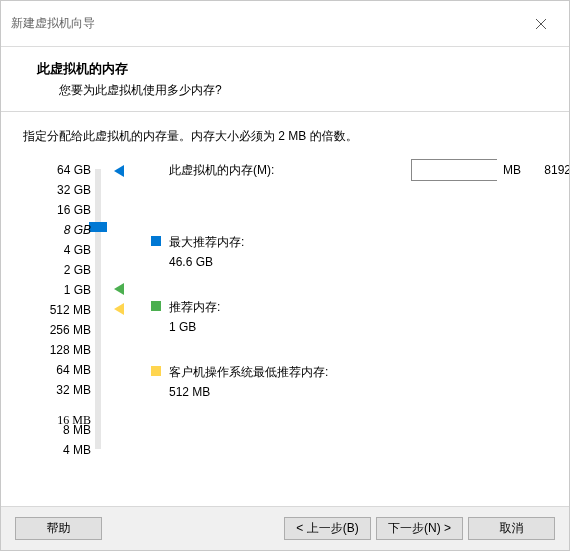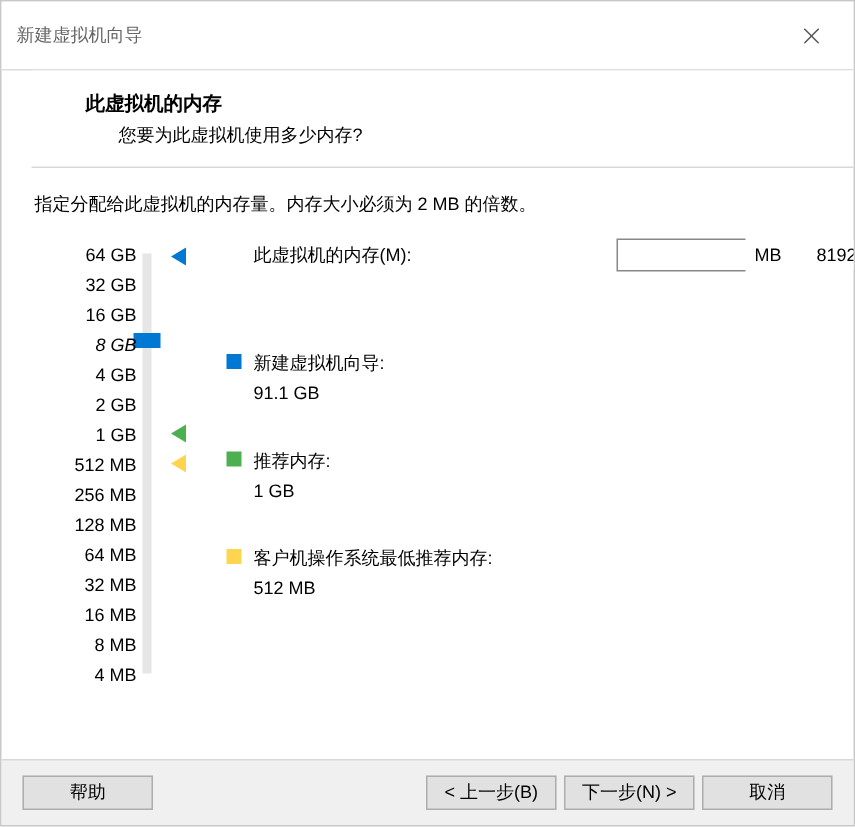--- a/index.html
+++ b/index.html
@@ -25,21 +25,20 @@
     .titlebar-close {
       width: 40px; height: 28px;
       display:flex; align-items:center; justify-content:center;
       color:#666;
     }
     .titlebar-close svg { width:10px; height:10px; }
     .header {
       padding: 13px 20px 12px 36px;
       background: #fff;
       border-bottom: 1px solid #d8d8d8;
-      margin-left: 20px;
     }
     .header h1 { font-size: 13px; font-weight: bold; }
     .header p { font-size: 12px; margin-top: 4px; padding-left: 22px; }
     .content {
       flex: 1;
       padding: 16px 22px 10px 22px;
       position: relative;
     }
     .instruction { font-size: 12px; margin-bottom: 20px; }
     .mem-area {
@@ -155,43 +154,43 @@
     <span class="tick-label" style="top:38px;">16 GB</span>
     <span class="tick-label" style="top:58px;font-style:italic;">8 GB</span>
     <span class="tick-label" style="top:78px;">4 GB</span>
     <span class="tick-label" style="top:98px;">2 GB</span>
     <span class="tick-label" style="top:118px;">1 GB</span>
     <span class="tick-label" style="top:138px;">512 MB</span>
     <span class="tick-label" style="top:158px;">256 MB</span>
     <span class="tick-label" style="top:178px;">128 MB</span>
     <span class="tick-label" style="top:198px;">64 MB</span>
     <span class="tick-label" style="top:218px;">32 MB</span>
-    <span class="tick-label" style="top:238px;">16 MB</span>
+    <span class="tick-label" style="top:248px;font-family:Liberation Serif, serif;">16 MB</span>
     <span class="tick-label" style="top:258px;">8 MB</span>
     <span class="tick-label" style="top:278px;">4 MB</span>
 
     <span class="marker" style="left:91px; top:0px;"><span class="tri tri-left-blue"></span></span>
     <span class="marker" style="left:91px; top:118px;"><span class="tri tri-left-green"></span></span>
     <span class="marker" style="left:91px; top:138px;"><span class="tri tri-left-yellow"></span></span>
 
     <div class="mem-input-row">
       <span>此虚拟机的内存(M):</span>
     </div>
     <div class="input-wrap">
       <div class="spinner">
         <input type="text" value="8192" style="">
 
       </div>
       <span class="unit">MB</span>
     </div>
 
     <div class="info-label" style="top:69px;">
       <span class="legend sq sq-blue"></span>
-      <div class="info-heading">新建虚拟机向导:</div>
-      <div class="info-value">91.1 GB</div>
+      <div class="info-heading">最大推荐内存:</div>
+      <div class="info-value">46.6 GB</div>
     </div>
 
     <div class="info-label" style="top:134px;">
       <span class="legend sq sq-green"></span>
       <div class="info-heading">推荐内存:</div>
       <div class="info-value">1 GB</div>
     </div>
 
     <div class="info-label" style="top:199px;">
       <span class="legend sq sq-yellow"></span>

